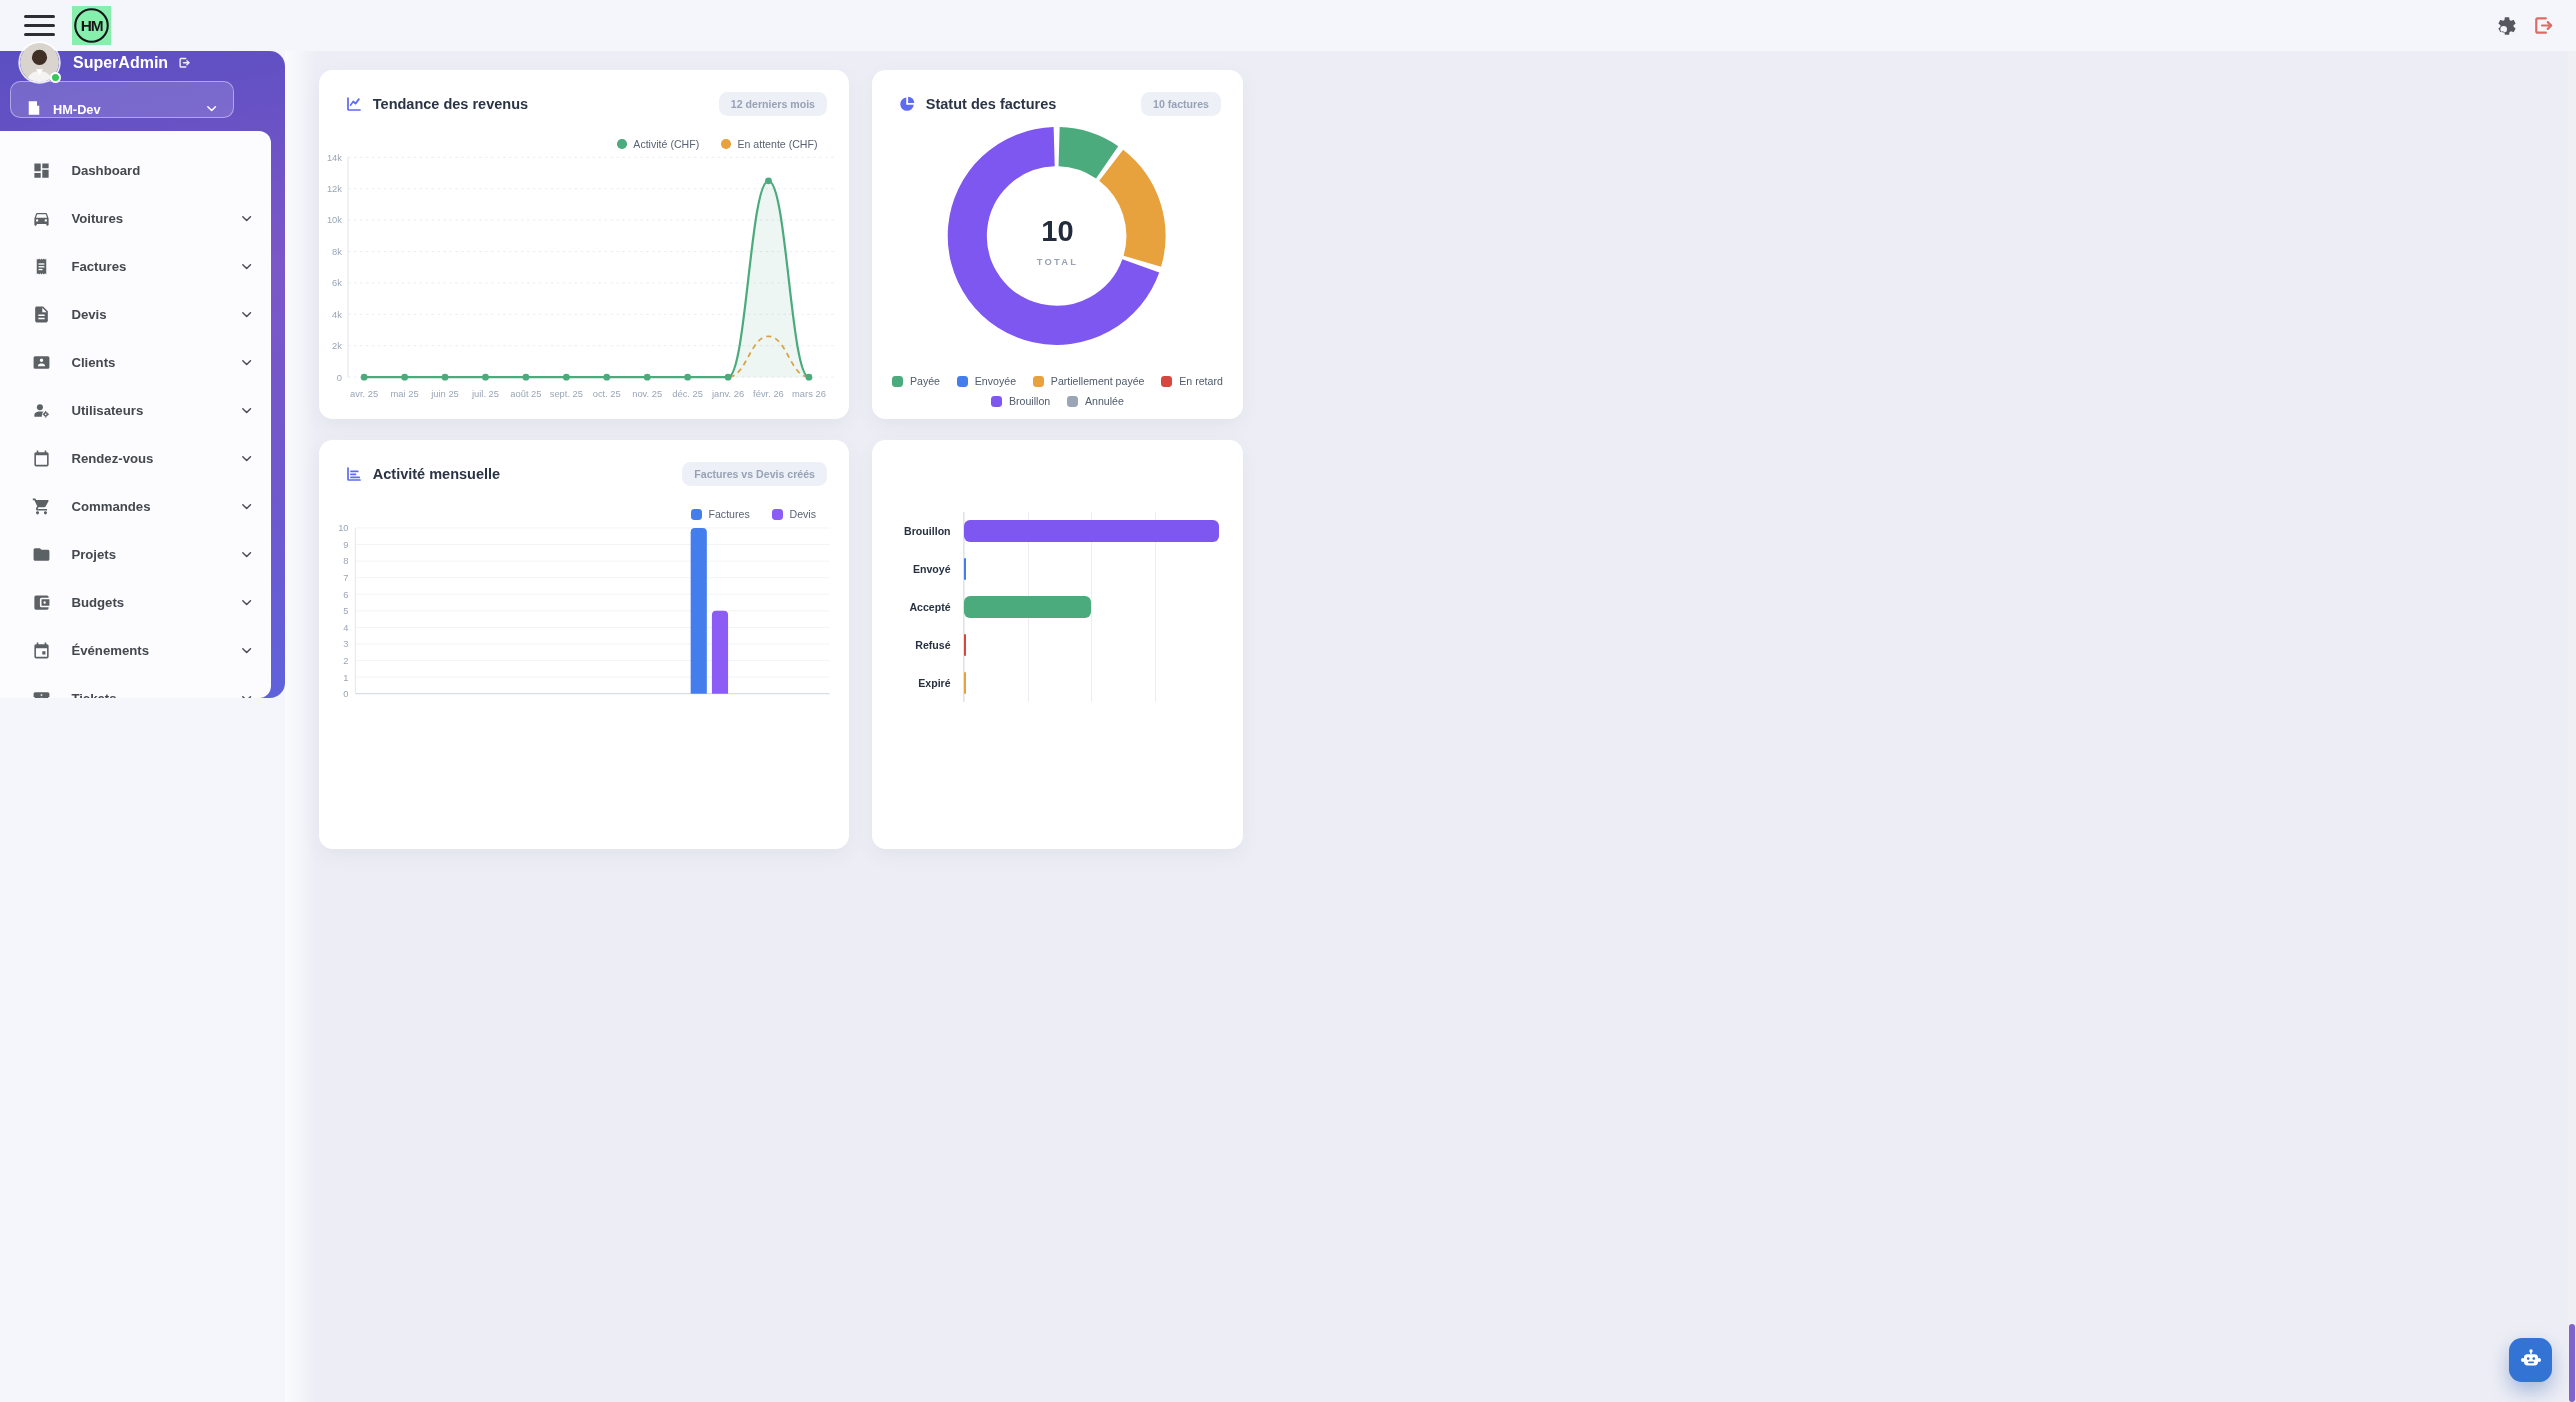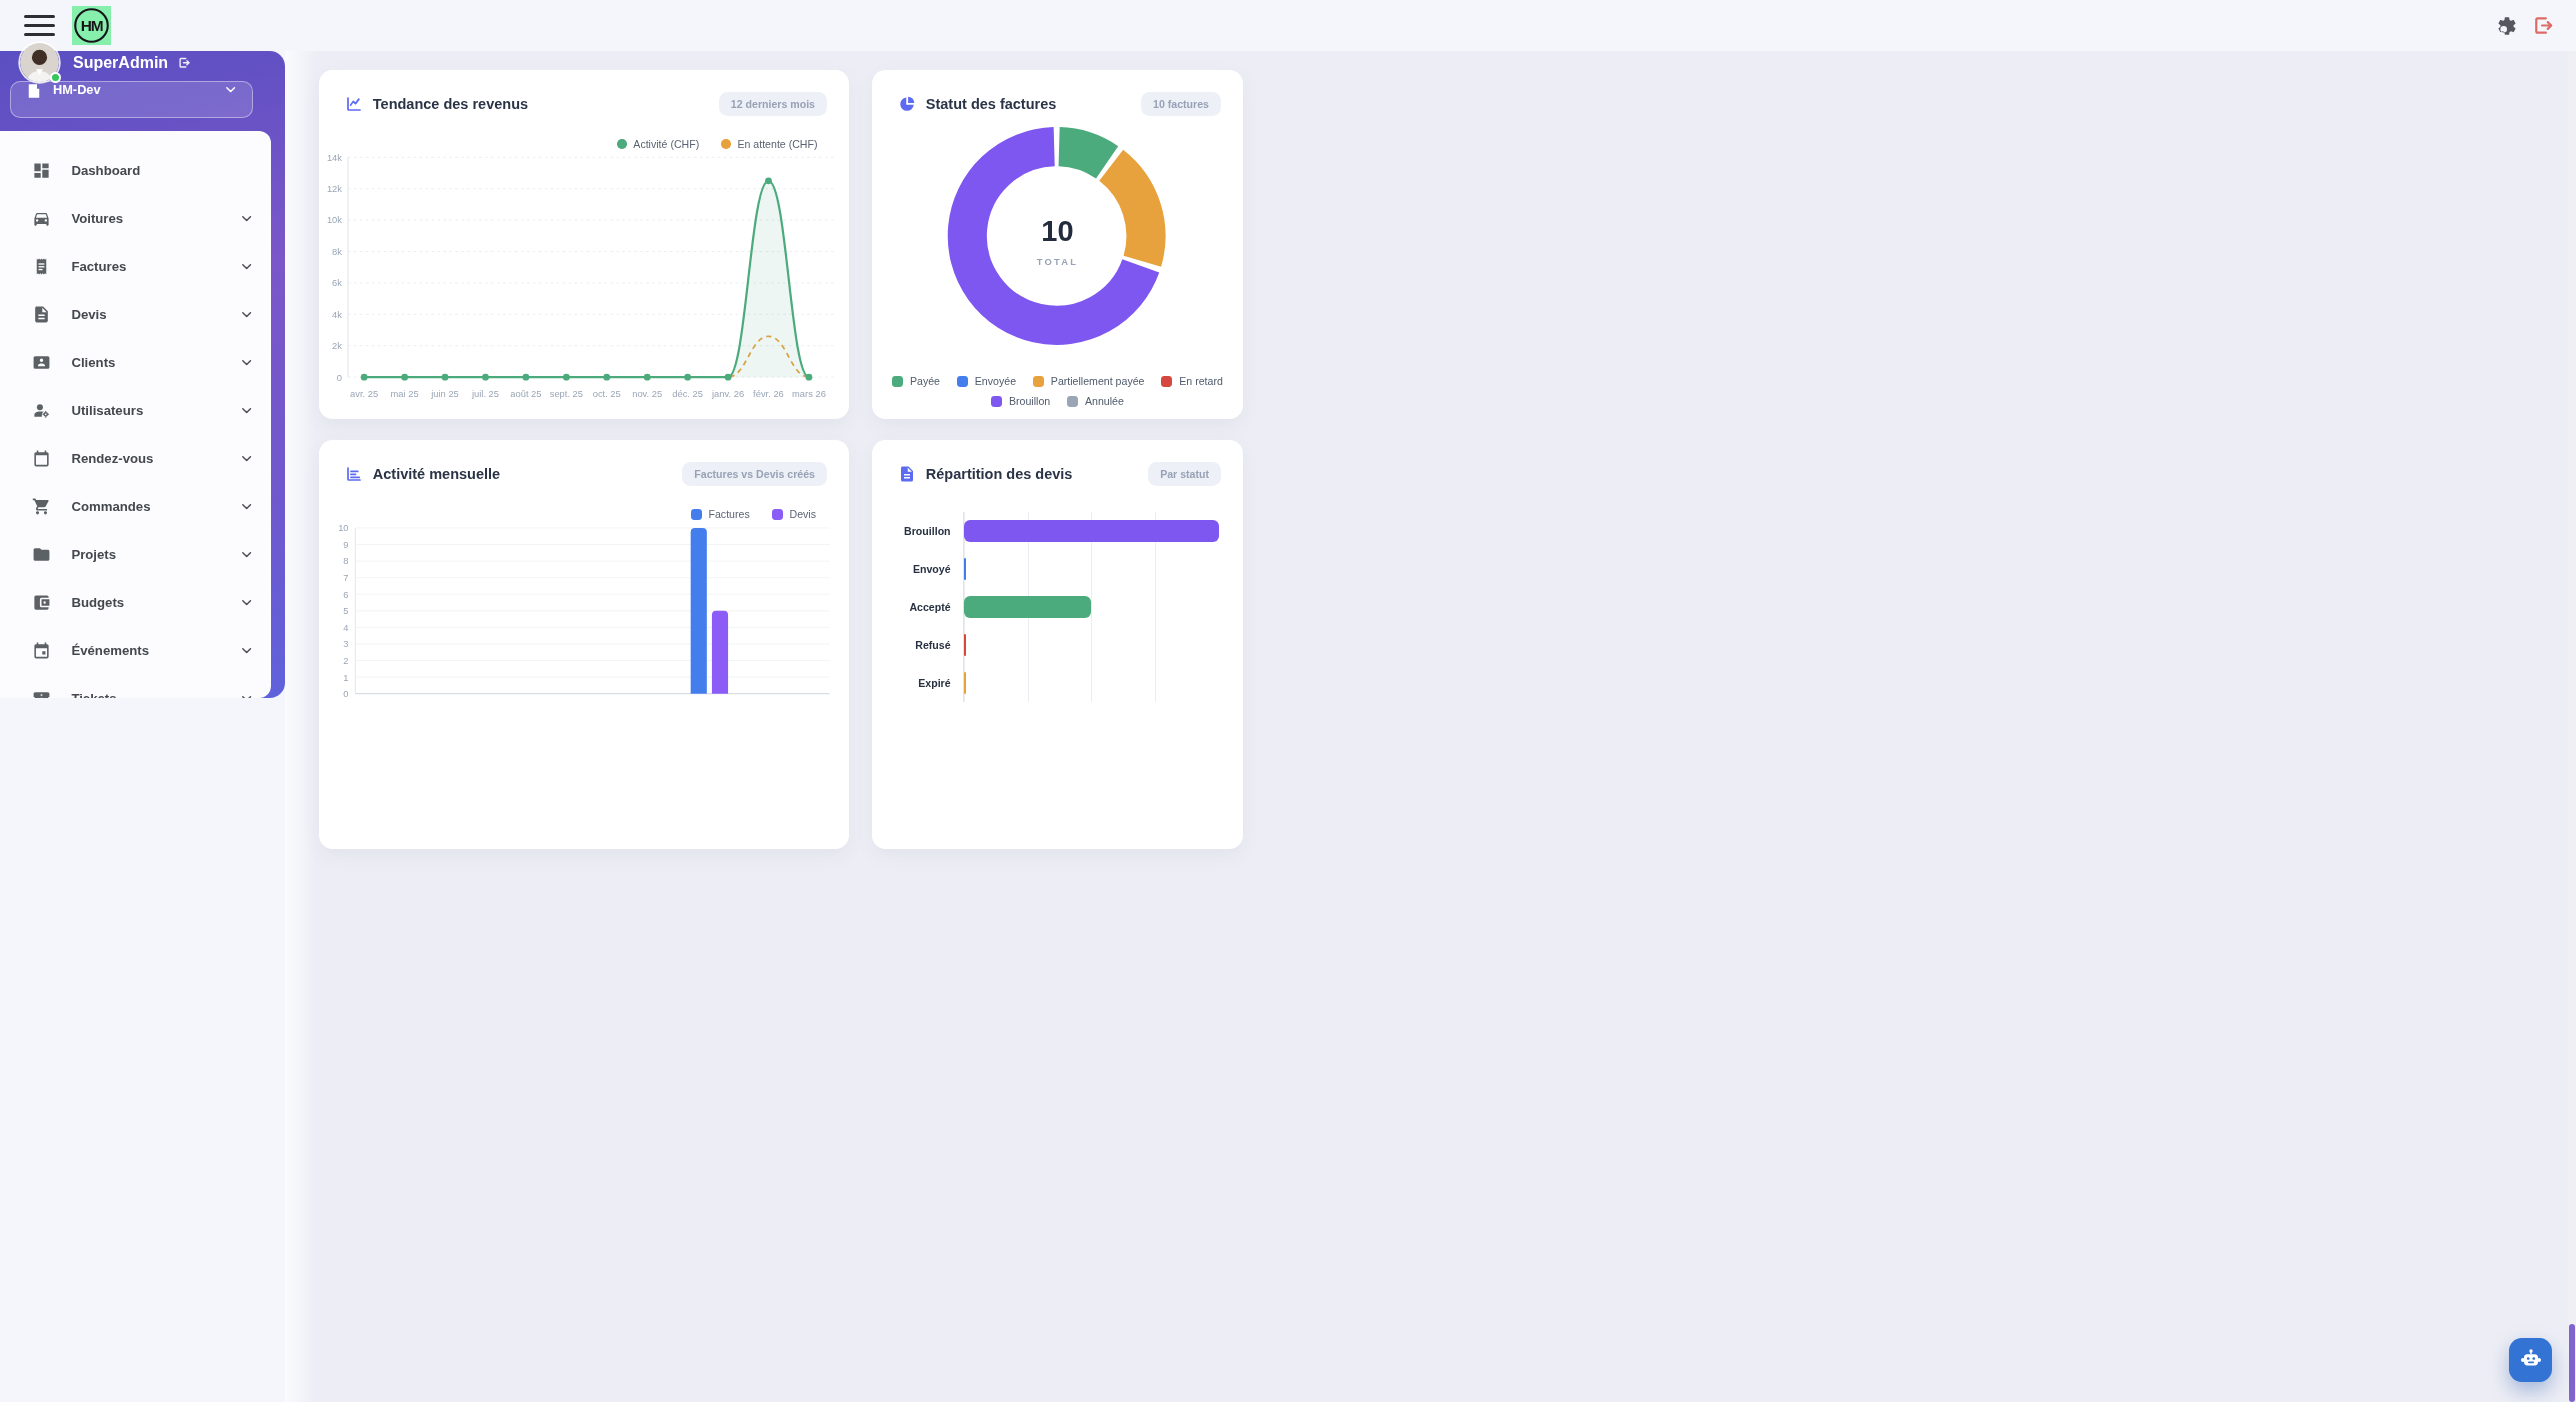--- a/index.html
+++ b/index.html
@@ -21,21 +21,21 @@
   .rail { position:absolute; left:0; top:51px; width:285px; height:647px; z-index:6;
     background:linear-gradient(168deg,#5a4fc2 0%,#7b57c9 38%,#6f58cd 72%,#5f62dc 100%);
     border-radius:0 15.3px 15.3px 0; }
   .rail-user { display:flex; align-items:center; height:39px; padding-left:20.4px; margin-top:-7.7px; }
   .avatar { position:relative; width:39px; height:39px; flex:0 0 39px; }
   .avatar svg { border-radius:50%; box-shadow:0 0 0 1.7px rgba(255,255,255,.85); }
   .status-dot { position:absolute; right:-1.7px; bottom:-0.9px; width:11px; height:11px; border-radius:50%;
     background:#35c759; border:2.1px solid #fff; }
   .uname { color:#fff; font-size:16px; font-weight:600; margin-left:13.6px; }
   .mini-out { margin-left:8.5px; opacity:.9; }
-  .org { display:flex; align-items:flex-start; margin:0 13.6px 0 10.2px; margin-top:-1.7px; height:37px; width:243px;
+  .org { display:flex; align-items:flex-end; margin:0 13.6px 0 10.2px; margin-top:-1.7px; height:37px; width:224px;
     background:rgba(255,255,255,.14); border:1.3px solid rgba(255,255,255,.42); border-radius:10.2px;
     color:#fff; padding:0 13.6px; cursor:pointer; }
   .org-label { font-size:12.8px; font-weight:700; margin-left:10.2px; color:#fff; }
   .org .top-sp { flex:1; }
   .panel { position:absolute; left:0; right:13.6px; top:80px; bottom:0; background:#fcfcfe;
     border-radius:0 12px 12px 0; padding-top:15.3px; overflow:hidden; }
   .nav-item { height:48px; display:flex; align-items:center; padding:0 17px 0 32px; cursor:pointer; color:#5c6166; }
   .nav-item svg.mi { flex:0 0 19px; }
   .nav-label { font-size:13.2px; font-weight:600; color:#44484f; margin-left:20.4px; flex:1; }
   .chev { flex:0 0 15.3px; }
@@ -429,28 +429,20 @@
           <text x="34" y="30.5" text-anchor="end" font-size="11" fill="#9aa6b6">9</text>
           <line x1="42" y1="7" x2="600" y2="7" stroke="#f1f2f6" stroke-width="1"></line>
           <text x="34" y="11" text-anchor="end" font-size="11" fill="#9aa6b6">10</text>
           <line x1="42" y1="7" x2="42" y2="202" stroke="#e4e7ee" stroke-width="1.2"></line>
           <path d="M436.5,202 L436.5,12 Q436.5,7 441.5,7 L450.5,7 Q455.5,7 455.5,12 L455.5,202 Z" fill="#447eec"></path>
           <path d="M461.5,202 L461.5,109.5 Q461.5,104.5 466.5,104.5 L475.5,104.5 Q480.5,104.5 480.5,109.5 L480.5,202 Z" fill="#8b5cf6"></path>
         </svg>
     </section>
 
     <section class="card">
-      <div class="hd">
-        <svg width="18" height="18" viewBox="0 0 24 24" fill="#5d6af2">
-          <path d="M14 2H6c-1.1 0-2 .9-2 2v16c0 1.1.9 2 2 2h12c1.1 0 2-.9 2-2V8l-6-6zm2 16H8v-2h8v2zm0-4H8v-2h8v2zm-3-5V3.5L18.5 9H13z"></path>
-        </svg>
-        <span class="hd-title">Répartition des devis</span>
-        <div class="top-sp"></div>
-        <span class="pill">Par statut</span>
-      </div>
       <div id="quotes-rows">
           <div class="q-row">
             <div class="q-label">Brouillon</div>
             <div class="q-track">
               <div class="q-bar" style="background: rgb(126, 87, 240); width: 100%;"></div>
             </div>
           </div>
           <div class="q-row">
             <div class="q-label">Envoyé</div>
             <div class="q-track">

